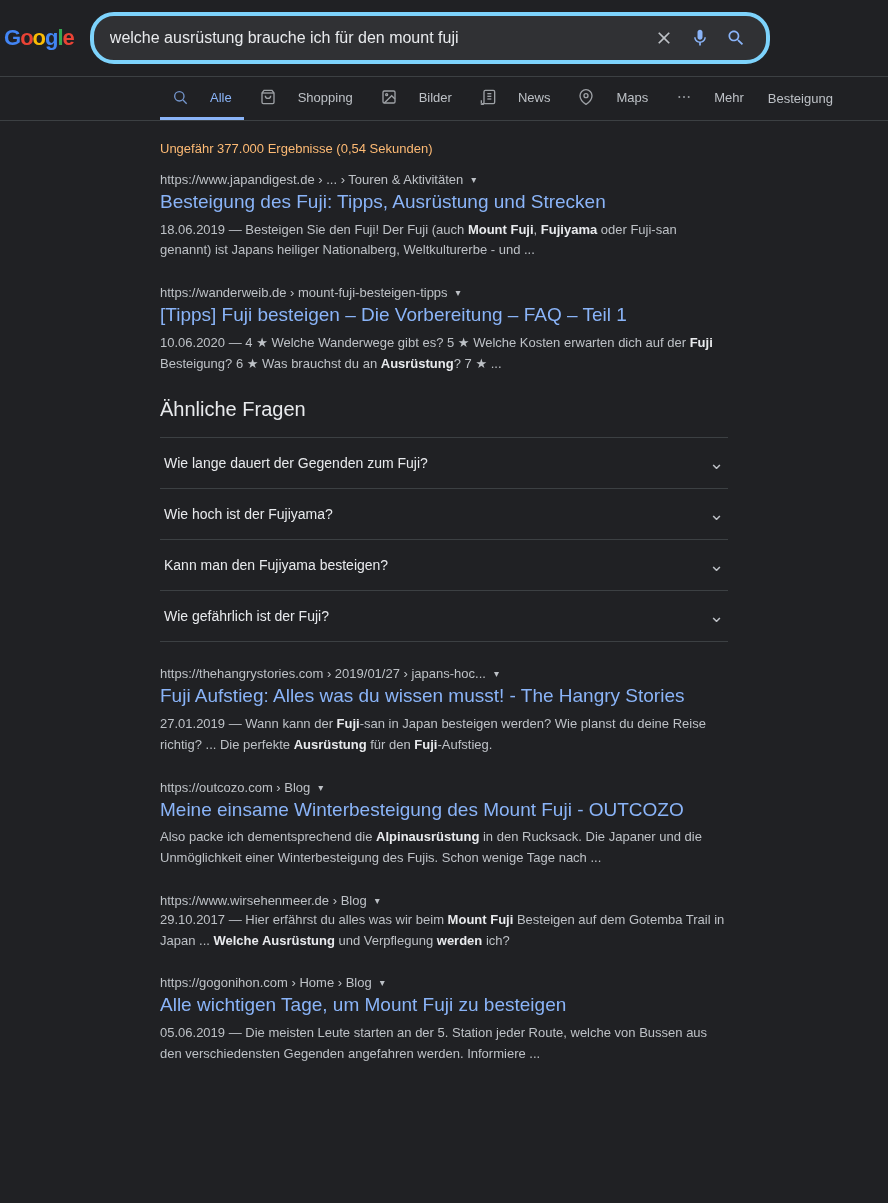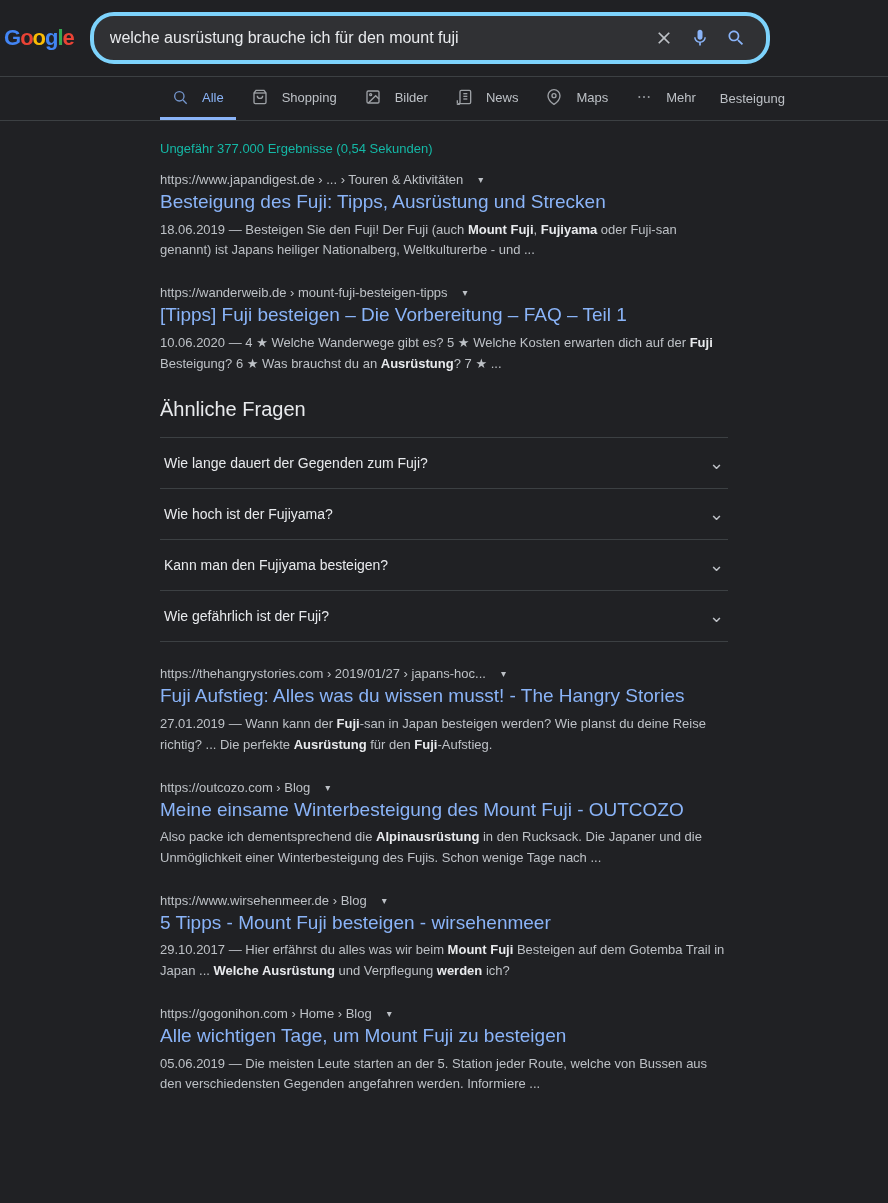--- a/index.html
+++ b/index.html
@@ -77,21 +77,21 @@
       display: flex;
       align-items: center;
       padding: 0 160px;
       gap: 4px;
       background: #202124;
       border-bottom: 1px solid #3c4043;
     }
     .nav-tab {
       display: flex;
       align-items: center;
-      gap: 14px;
+      gap: 22px;
       padding: 12px 12px;
       color: #bdc1c6;
       cursor: pointer;
       font-size: 13px;
       border-bottom: 3px solid transparent;
       white-space: nowrap;
     }
     .nav-tab.active {
       color: #8ab4f8;
       border-bottom: 3px solid #8ab4f8;
@@ -108,36 +108,36 @@
       cursor: pointer;
       padding: 12px 8px;
     }
 
     
     .main-content {
       padding: 12px 160px;
     }
 
     .results-count {
-      color: #14b8a6;
+      color: #fdba74;
       font-size: 13px;
       padding: 8px 0 16px 0;
     }
 
     
     .result {
       margin-bottom: 24px;
     }
     .result-url {
       color: #bdc1c6;
       font-size: 13px;
       margin-bottom: 2px;
       display: flex;
       align-items: center;
-      gap: 13px;
+      gap: 6px;
     }
     .result-title {
       color: #8ab4f8;
       font-size: 19px;
       font-weight: normal;
       text-decoration: none;
       cursor: pointer;
       line-height: 1.4;
       display: block;
       margin-bottom: 4px;
@@ -349,21 +349,20 @@
     <div class="result-snippet">
       <span>Also packe ich dementsprechend die <b>Alpinausrüstung</b> in den Rucksack. Die Japaner und die Unmöglichkeit einer Winterbesteigung des Fujis. Schon wenige Tage nach ...</span>
     </div>
   </div>
 
   <div class="result">
     <div class="result-url">
       <span>https://www.wirsehenmeer.de › Blog</span>
       <span class="dropdown-arrow">▾</span>
     </div>
-    <a class="result-title">5 Tipps - Mount Fuji besteigen - wirsehenmeer</a>
     <div class="result-snippet">
       <span>29.10.2017</span>
       <span> — Hier erfährst du alles was wir beim <b>Mount Fuji</b> Besteigen auf dem Gotemba Trail in Japan ... <b>Welche Ausrüstung</b> und Verpflegung <b>werden</b> ich?</span>
     </div>
   </div>
 
   <div class="result">
     <div class="result-url">
       <span>https://gogonihon.com › Home › Blog</span>
       <span class="dropdown-arrow">▾</span>

